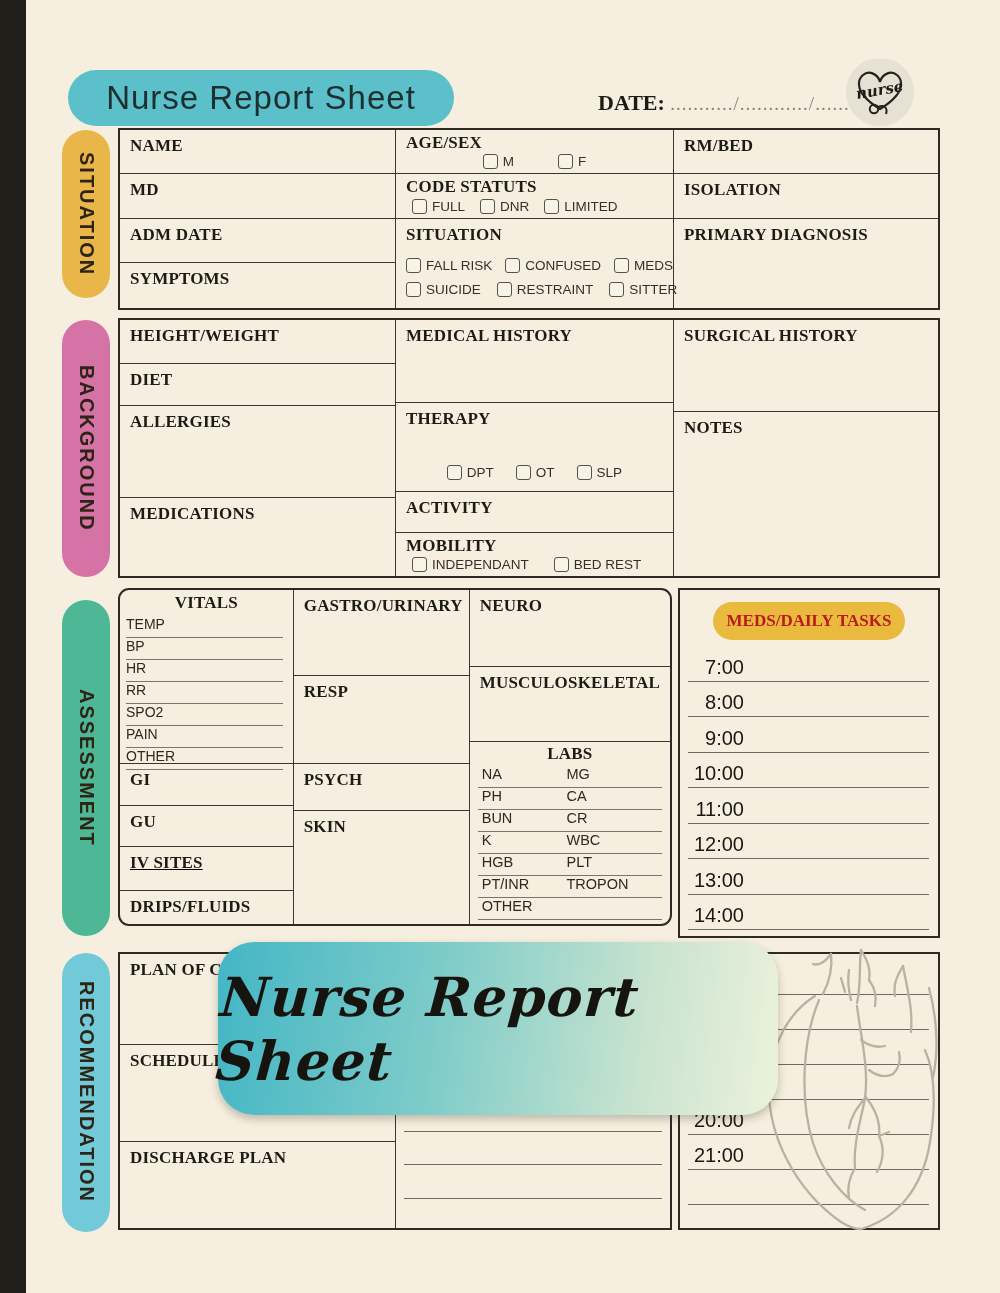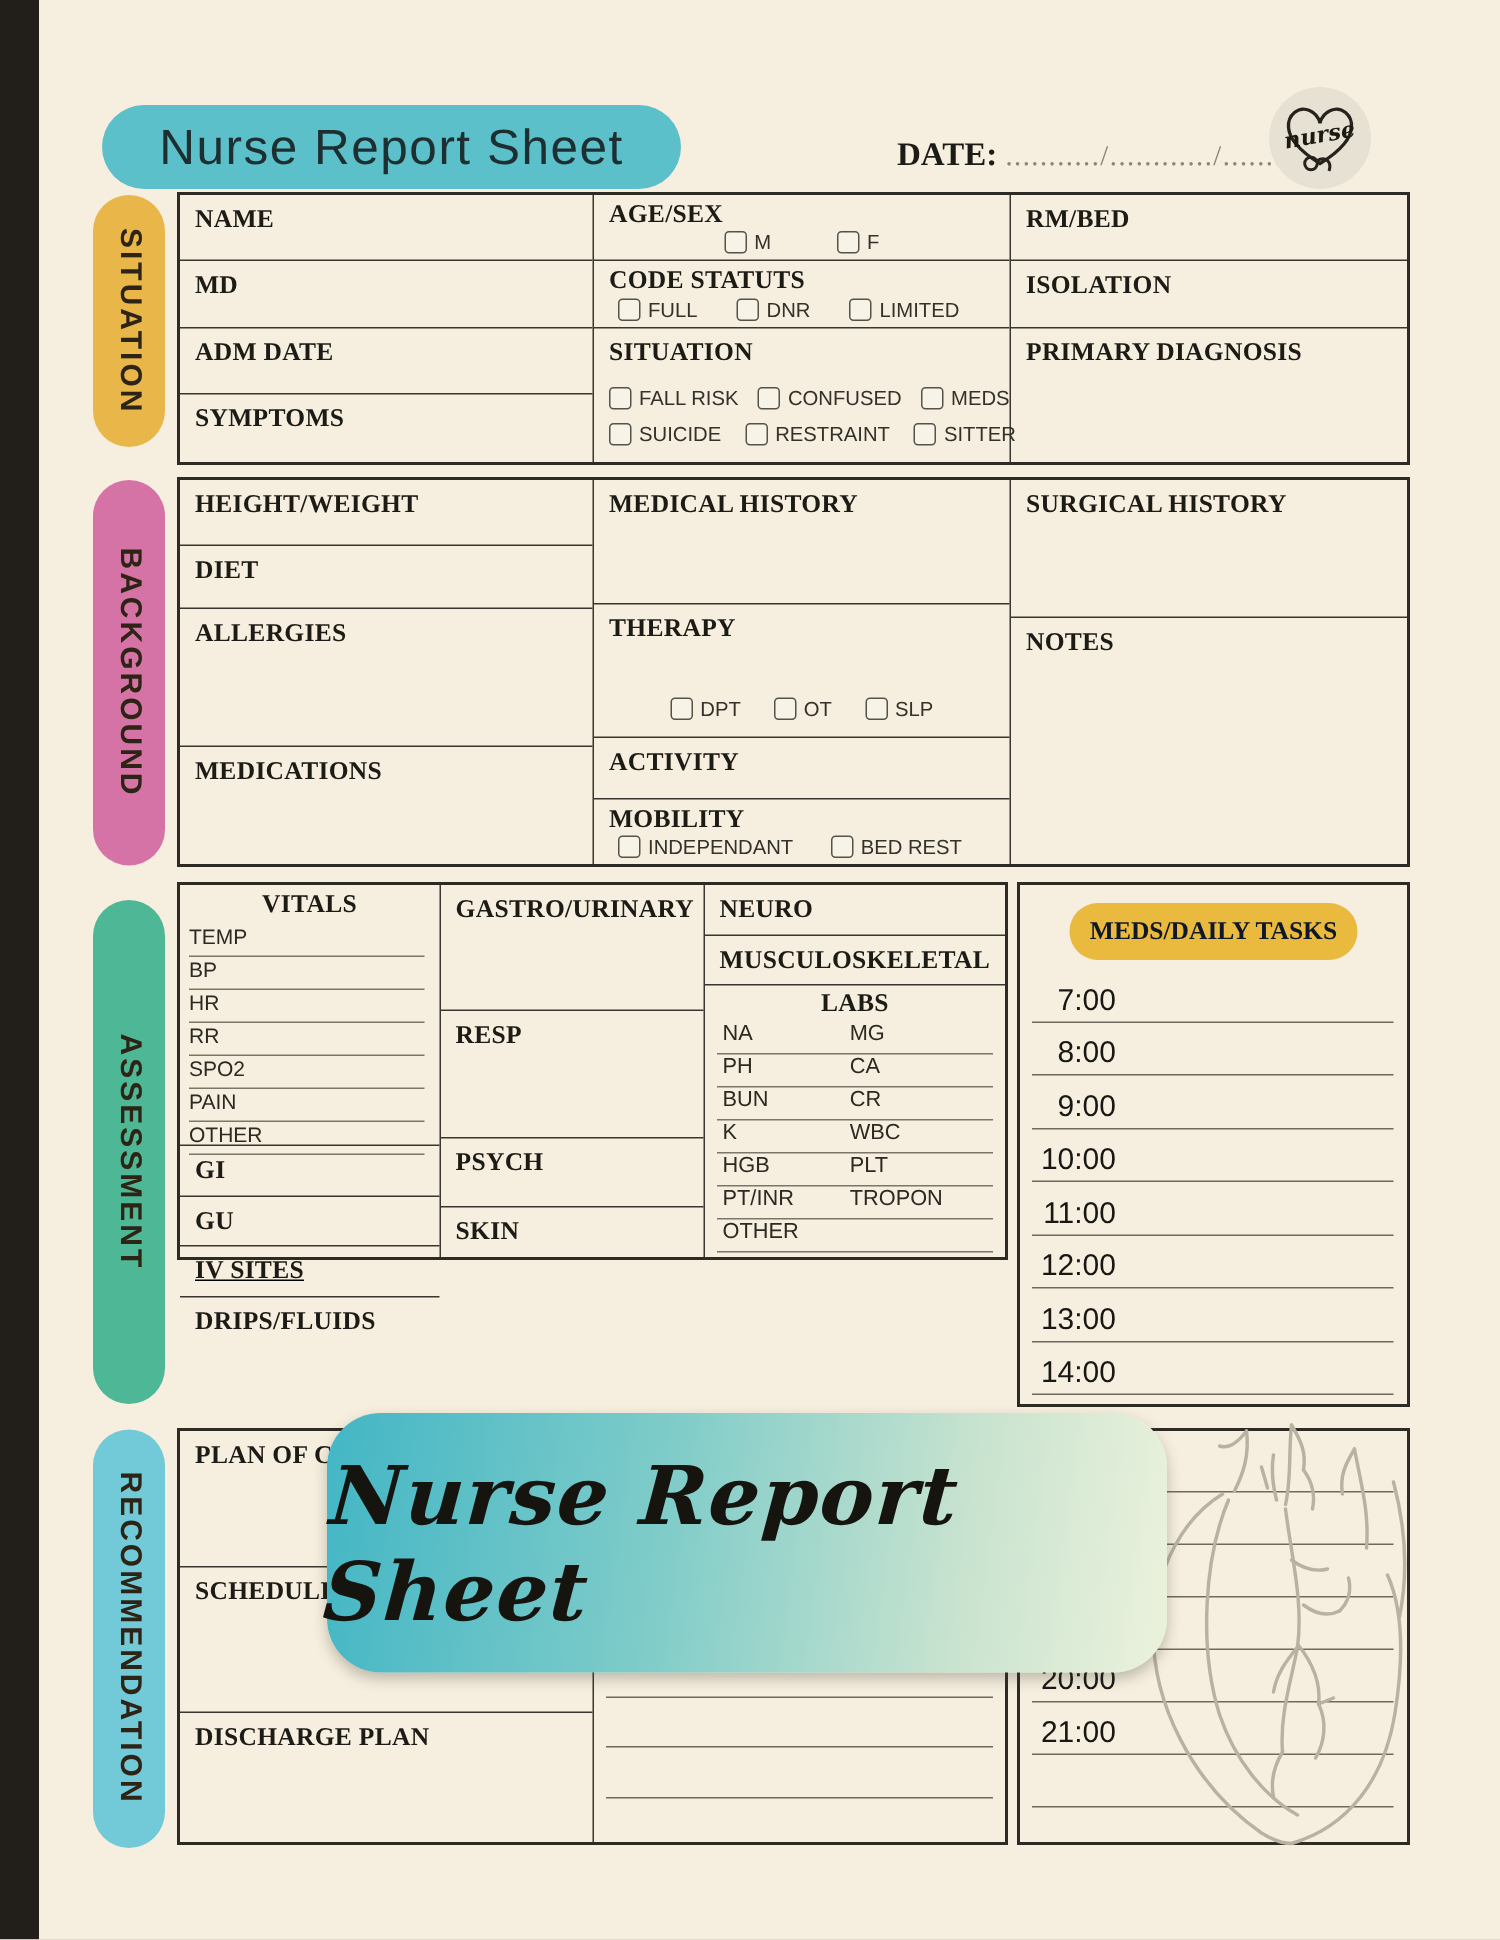--- a/index.html
+++ b/index.html
@@ -25,21 +25,21 @@
   .opts{display:flex;align-items:center;}
   .opt{display:flex;align-items:center;gap:5px;font-size:13.5px;color:#34312a;white-space:nowrap;}
   .cb{width:13px;height:13px;border:1.7px solid #55524a;border-radius:3px;background:rgba(255,255,255,0.25);flex:none;}
 
   .vlist{margin-top:3px;}
   .vitem{position:relative;height:21px;font-size:14px;color:#2c2922;border-bottom:1.1px solid #7b7669;margin-right:4px;}
   .labrow{display:flex;height:21px;align-items:flex-start;border-bottom:1.1px solid #7b7669;font-size:14.5px;color:#2c2922;}
   .labrow .l1{width:46%;padding-left:4px;}
   .labrow .l2{flex:1;}
 
-  .meds-pill{margin:12px auto 6px;width:192px;height:38px;background:#eaba3e;border-radius:20px;display:flex;align-items:center;justify-content:center;font-family:"Liberation Serif",serif;font-weight:bold;font-size:17px;color:#0f172a;flex:none;}
+  .meds-pill{margin:12px auto 6px;width:192px;height:38px;background:#eaba3e;border-radius:20px;display:flex;align-items:center;justify-content:center;font-family:"Liberation Serif",serif;font-weight:bold;font-size:17px;color:#b91c1c;flex:none;}
   .trow{position:relative;height:35.5px;flex:none;}
   .trow::after{content:"";position:absolute;left:8px;right:9px;bottom:0;border-bottom:1.2px solid #6f6a5e;}
   .tlabel{position:absolute;left:10px;bottom:3px;font-size:20px;color:#191713;min-width:54px;text-align:right;}
 
   .rule{position:absolute;left:8px;right:8px;border-bottom:1.2px solid #6f6a5e;}
 
   .overlay{position:absolute;left:218px;top:942px;width:560px;height:173px;border-radius:36px;background:linear-gradient(98deg,#43b6c5 0%,#7fccc9 40%,#c8e3cf 75%,#ecf2dc 100%);display:flex;align-items:center;justify-content:center;box-shadow:0 4px 9px rgba(60,58,48,0.3);z-index:30;}
   .overlay-text{font-family:"DejaVu Serif",serif;font-style:italic;font-weight:bold;font-size:54px;color:#16140f;transform:skewX(-4deg);letter-spacing:1px;}
 
   .heart{position:absolute;left:752px;top:948px;width:192px;height:290px;z-index:20;}
@@ -96,21 +96,21 @@
               <span>M</span>
             </span>
           <span class="opt">
               <span class="cb"></span>
               <span>F</span>
             </span>
         </div>
       </div>
       <div class="cell bb" style="height:45px;padding:4px 10px;">
         <span class="lbl">CODE STATUTS</span>
-        <div class="opts" style="gap:26px;margin-top:2px;padding-left:6px;">
+        <div class="opts" style="gap:15px;margin-top:2px;padding-left:6px;">
           <span class="opt">
               <span class="cb"></span>
               <span>FULL</span>
             </span>
           <span class="opt">
               <span class="cb"></span>
               <span>DNR</span>
             </span>
           <span class="opt">
               <span class="cb"></span>
@@ -219,21 +219,21 @@
     <div class="col col-b" style="flex:1;">
       <div class="cell bb" style="height:92px;">
           <span class="lbl">SURGICAL HISTORY</span>
         </div>
       <div class="cell" style="flex:1;">
           <span class="lbl">NOTES</span>
         </div>
     </div>
   </div>
 
-  <div class="sec" style="left:118px;top:588px;width:554px;height:252px;">
+  <div class="sec" style="left:118px;top:588px;width:554px;height:338px;border-radius:11px;">
     <div class="col" style="width:180px;">
       <div class="cell bb" style="height:174px;padding:4px 6px;">
         <span class="lbl" style="text-align:center;">VITALS</span>
         <div class="vlist">
           <div class="vitem">TEMP</div>
           <div class="vitem">BP</div>
           <div class="vitem">HR</div>
           <div class="vitem">RR</div>
           <div class="vitem">SPO2</div>
           <div class="vitem">PAIN</div>

